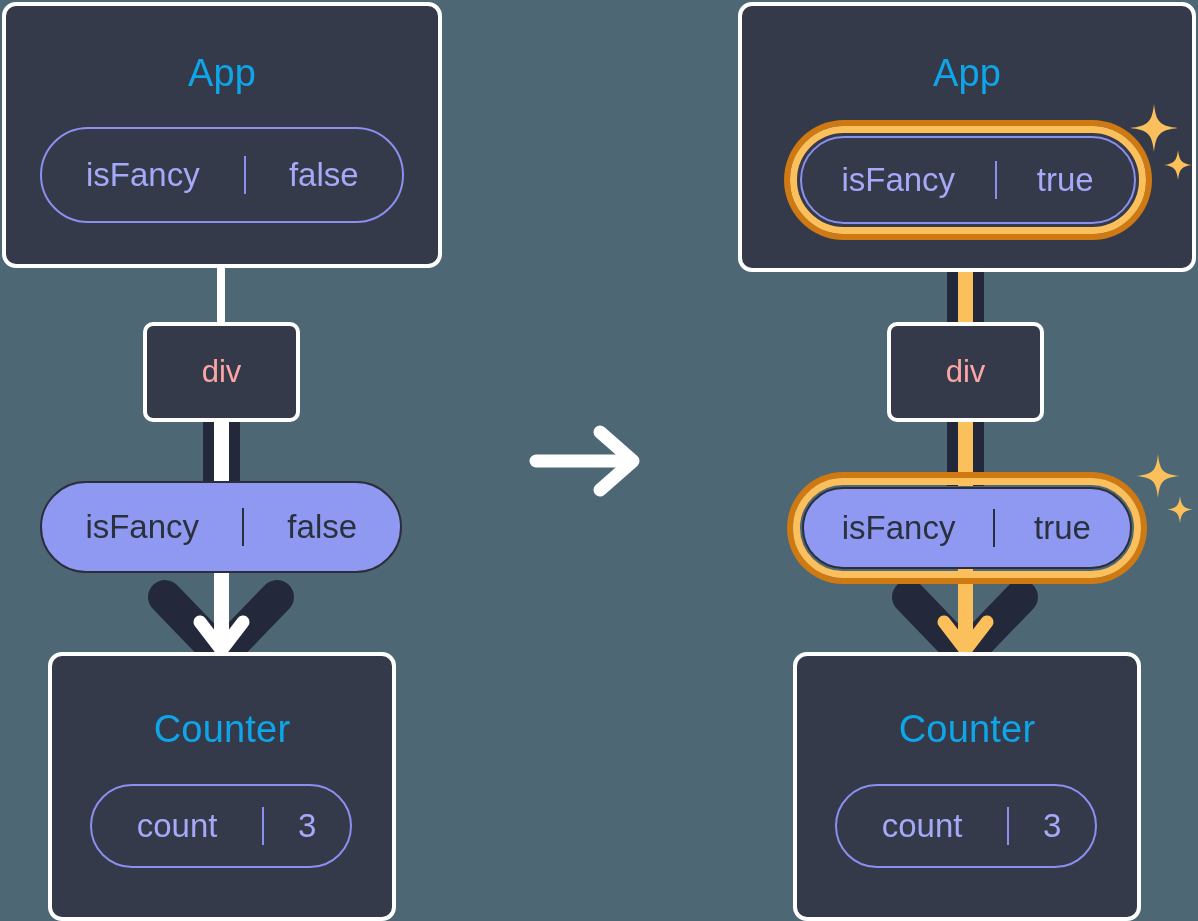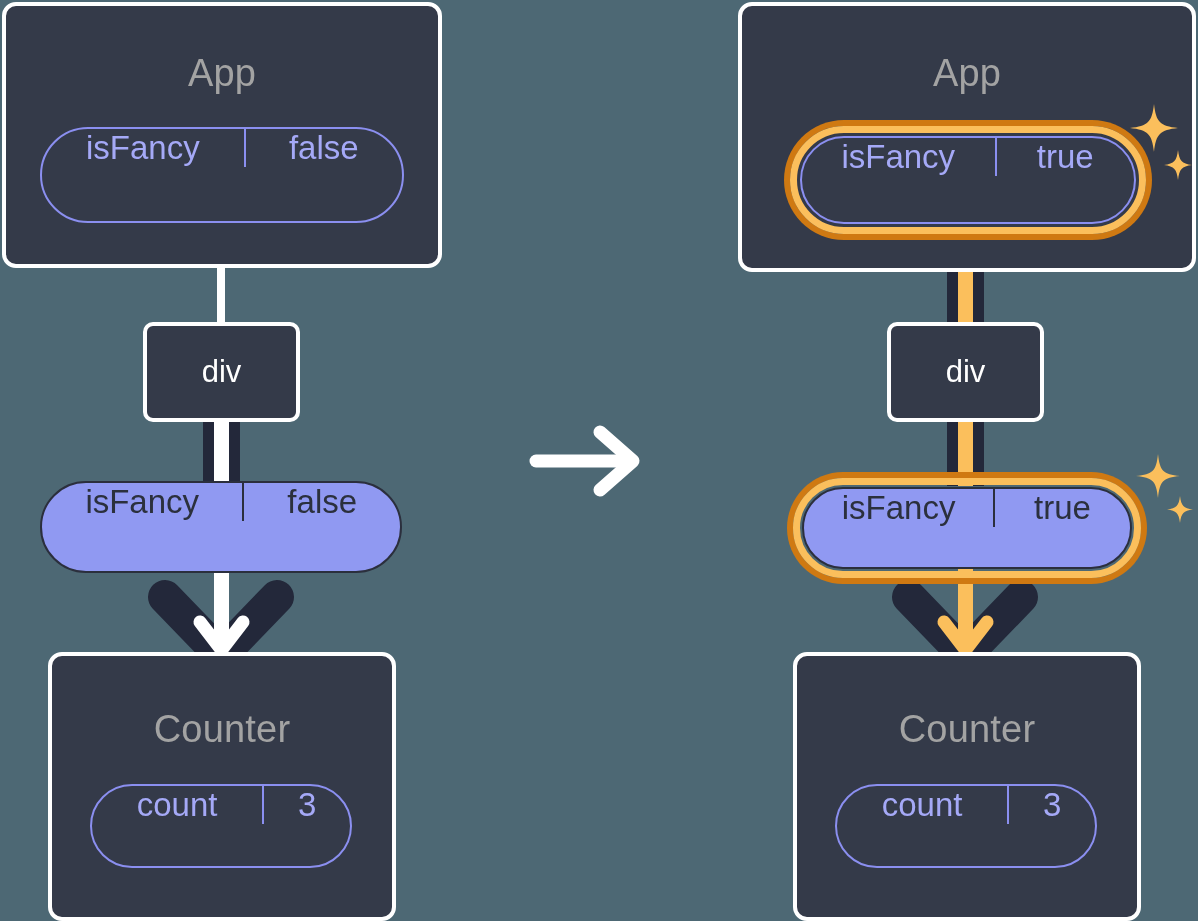--- a/index.html
+++ b/index.html
@@ -17,42 +17,42 @@
   .cbox{
     position:absolute;
     background:#343a49;
     border:4px solid #ffffff;
     border-radius:14px;
     box-sizing:border-box;
   }
   .cbox .title{
     position:absolute;left:0;right:0;
     text-align:center;
-    color:#a3a3a3;
+    color:#0ea5e9;
     font-size:38px;
     letter-spacing:.2px;
     font-weight:400;
     white-space:nowrap;
   }
   .divbox{
     position:absolute;
     background:#343a49;
     border:4px solid #ffffff;
     border-radius:10px;
     box-sizing:border-box;
     display:flex;align-items:center;justify-content:center;
-    color:#ffffff;font-size:31px;
+    color:#fca5a5;font-size:31px;
     z-index:6;
   }
 
   
   .pill{
     position:absolute;
     box-sizing:border-box;
-    display:flex;align-items:flex-start;
+    display:flex;align-items:center;
     border-radius:999px;
     overflow:hidden;
     z-index:7;
   }
   .pill .k,.pill .v{
     display:flex;align-items:center;justify-content:center;
     font-size:33px;
     box-sizing:border-box;
     white-space:nowrap;
   }

